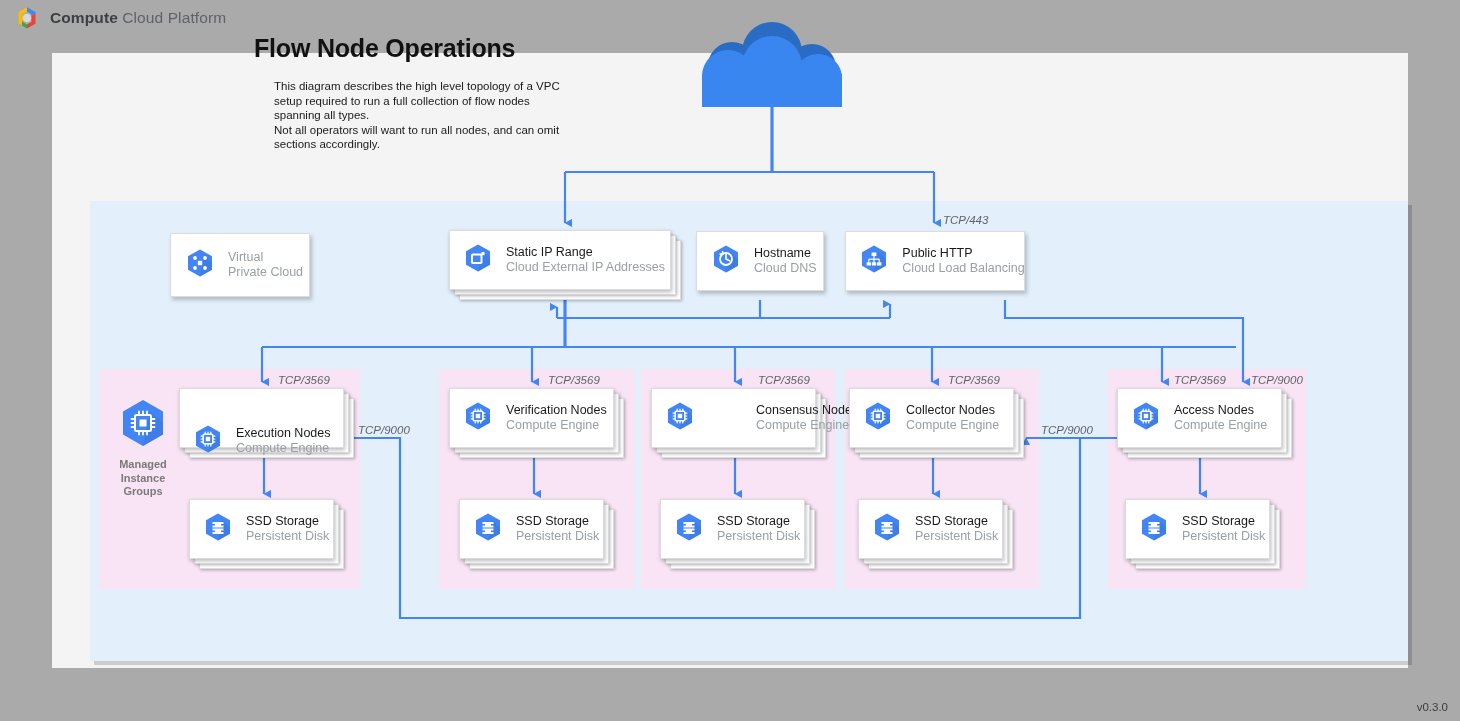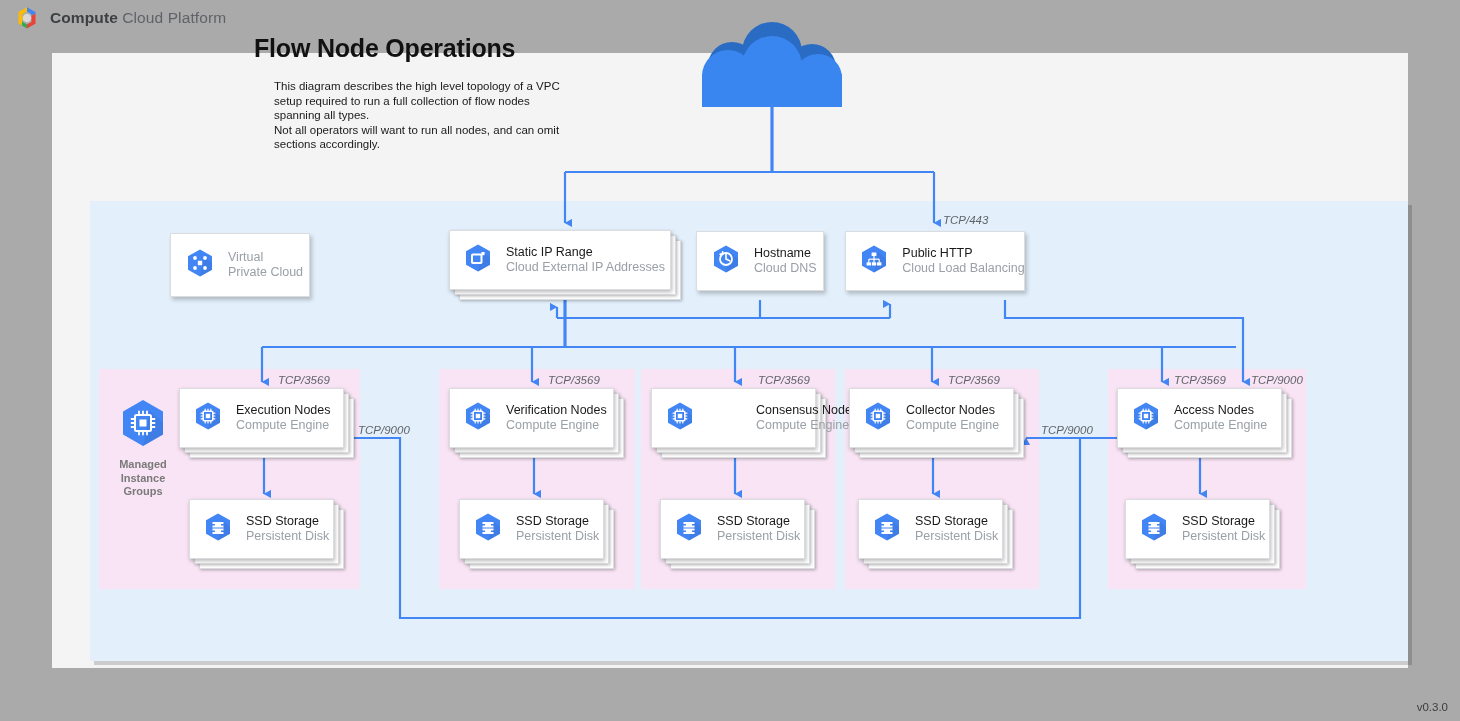--- a/index.html
+++ b/index.html
@@ -393,21 +393,21 @@
   </span>
   <div id="mig-label">Managed
 Instance
 Groups</div>
 </div>
 
 <div class="card-stack" style="left:179px; top:388px; width:175px; height:70px;">
   <div class="layer l3" style="width:165px; height:60px;"></div>
   <div class="layer l2" style="width:165px; height:60px;"></div>
   <div class="layer l1" style="width:165px; height:60px;"></div>
-  <div class="content" style="width:165px; height:60px;">
+  <div class="content" style="width:165px; height:60px;margin-top:23px;">
     <span class="icon">
       <svg width="30" height="30" viewBox="0 0 30 30">
         <path d="M15 1.5 L27 8.2 L27 21.8 L15 28.5 L3 21.8 L3 8.2 Z" fill="#4285f4"></path>
         <path d="M15 28.5 L27 21.8 L27 15 L19 8 Z" fill="#3b76d8" opacity="0.5"></path>
         <rect x="10.2" y="10.2" width="9.6" height="9.6" rx="1" fill="none" stroke="#ffffff" stroke-width="1.5"></rect>
         <rect x="12.8" y="12.8" width="4.4" height="4.4" fill="#ffffff"></rect>
         <g stroke="#ffffff" stroke-width="1.2" stroke-linecap="round">
           <path d="M12.2 10.2 L12.2 8.1"></path>
             <path d="M15 10.2 L15 8.1"></path>
             <path d="M17.8 10.2 L17.8 8.1"></path>

